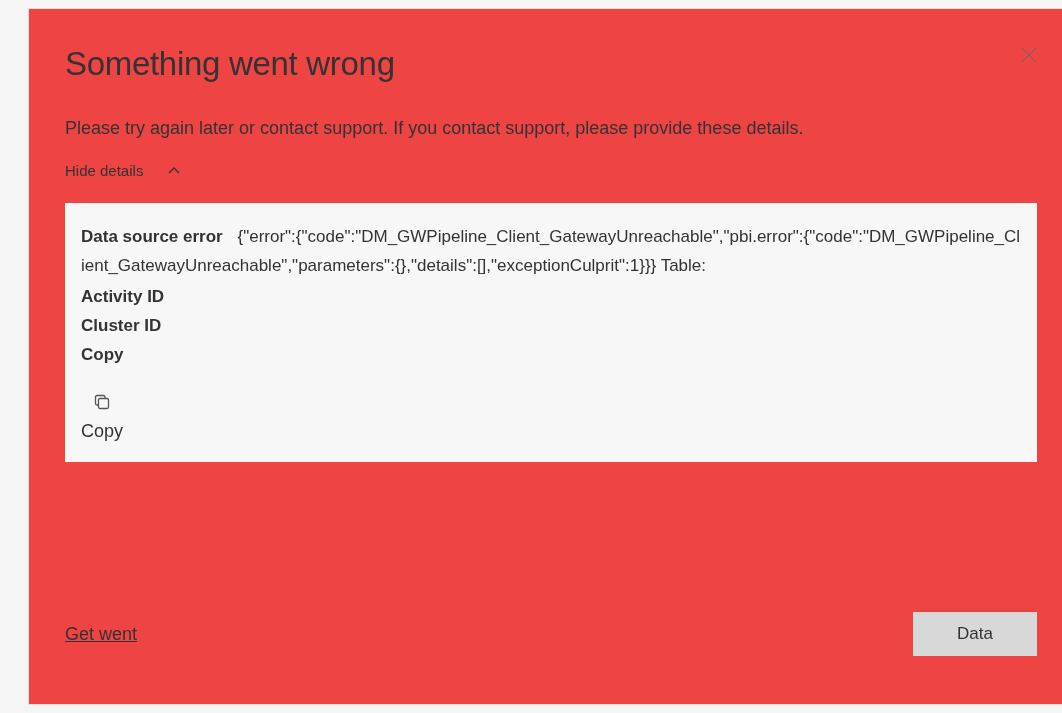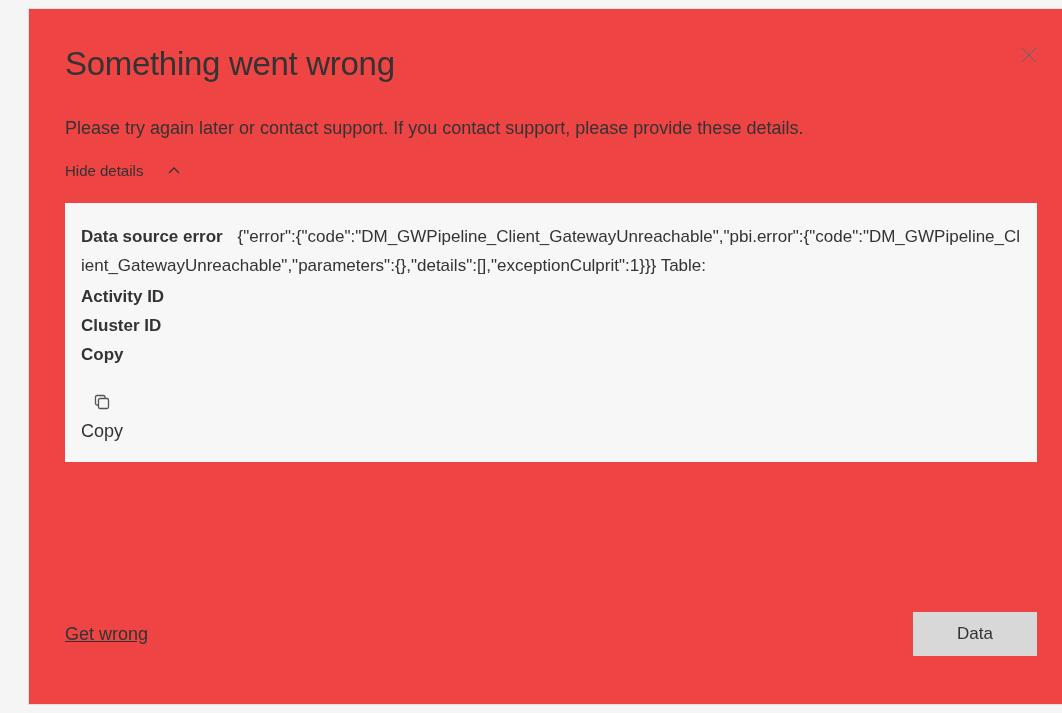--- a/index.html
+++ b/index.html
@@ -180,17 +180,17 @@
         <svg viewBox="0 0 18 18" fill="none" stroke="currentColor" stroke-width="1.3">
           <rect x="5.5" y="5.5" width="10" height="10" rx="1.5"></rect>
           <path d="M12 5.5 V4 a1.5 1.5 0 0 0 -1.5 -1.5 H4 A1.5 1.5 0 0 0 2.5 4 v6.5 A1.5 1.5 0 0 0 4 12 H5.5"></path>
         </svg>
       </span>
       <span>Copy</span>
     </div>
   </div>
 
   <div class="dialog-footer">
-    <a class="help-link">Get wrong</a>
+    <a class="help-link">Get went</a>
     <button class="close-button">Data</button>
   </div>
 
 </div>
 
 </body></html>

